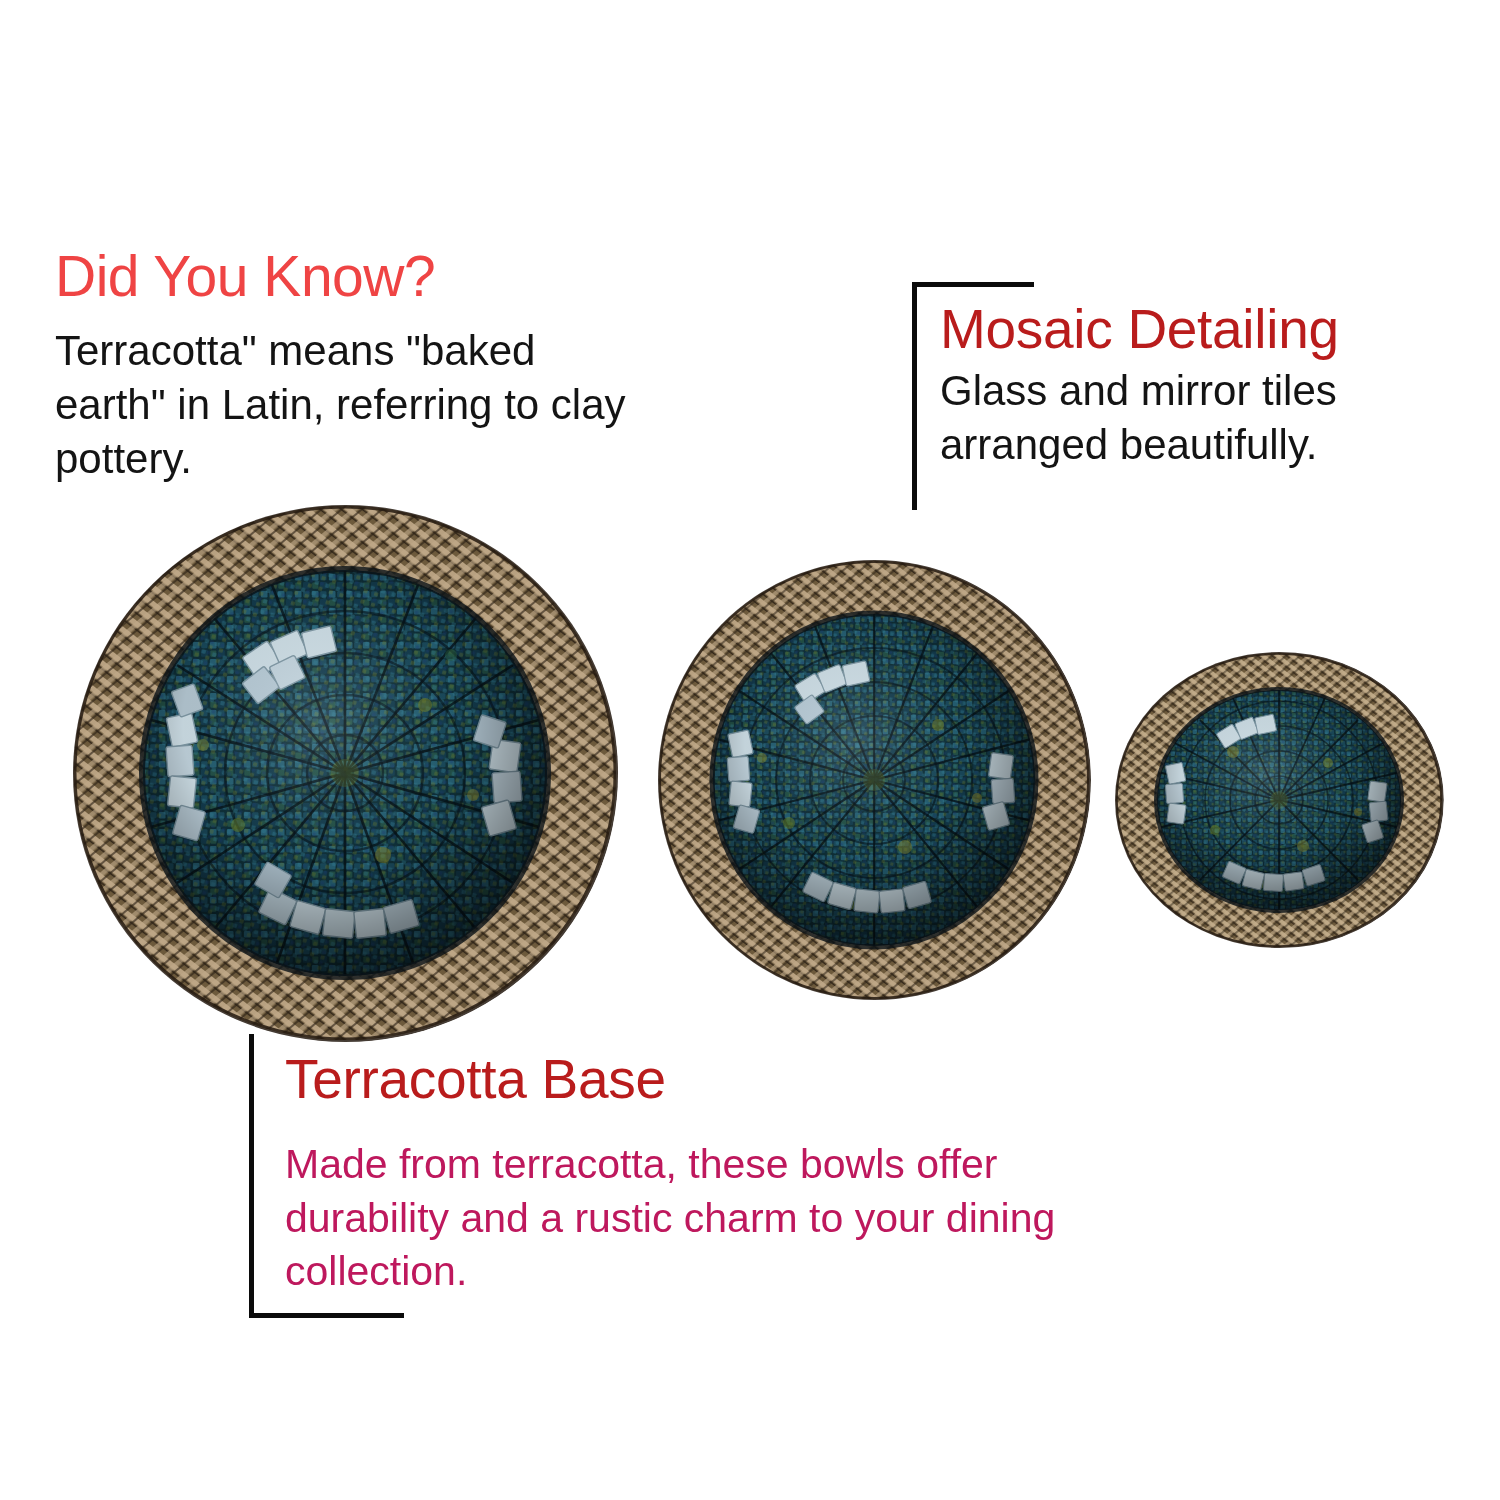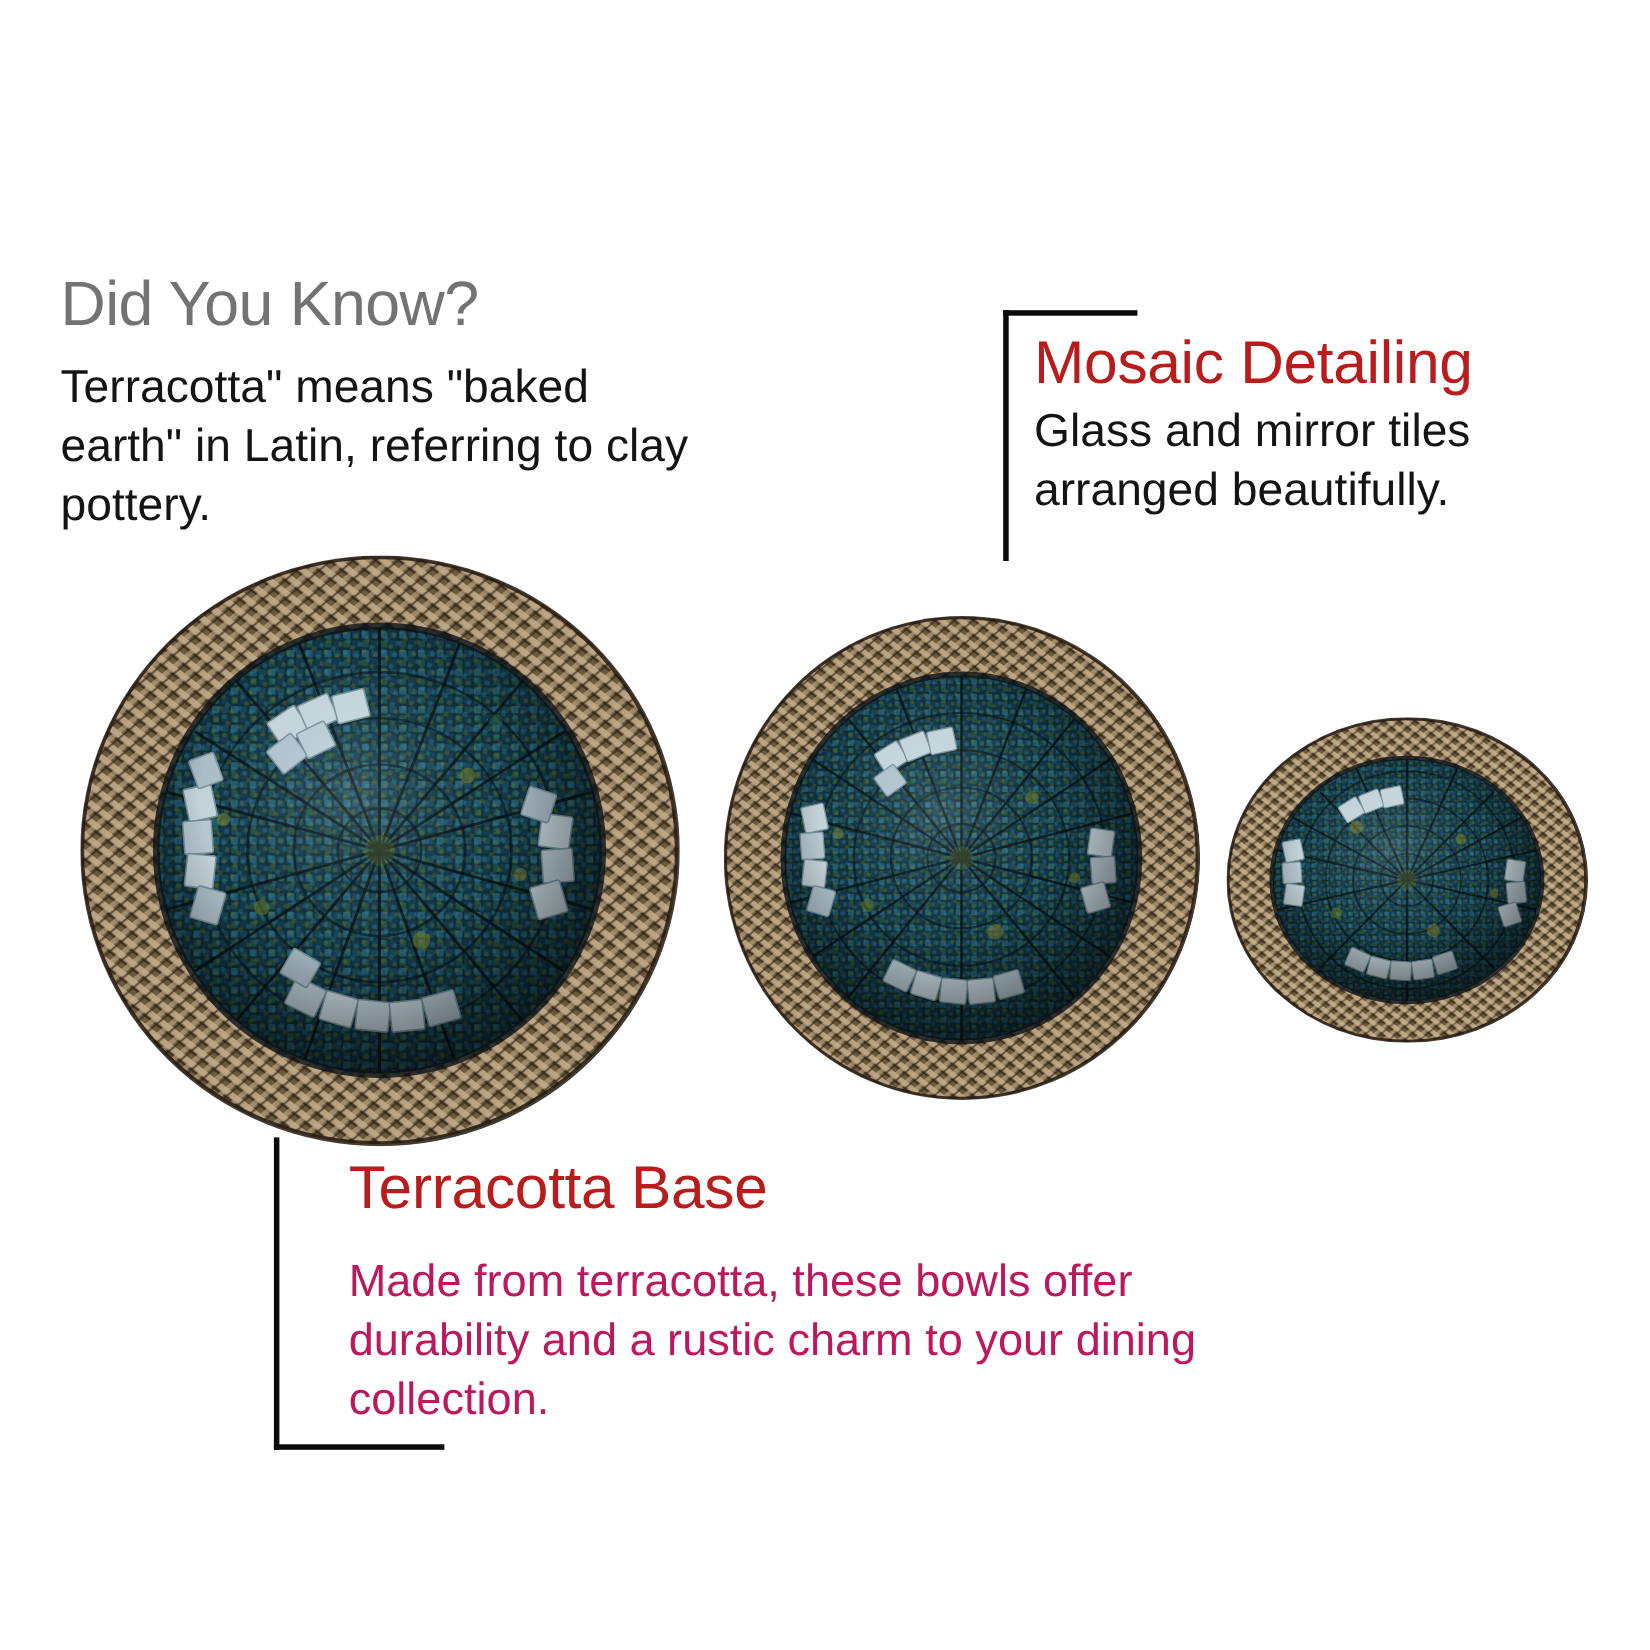--- a/index.html
+++ b/index.html
@@ -5,33 +5,33 @@
 <style>
   html,body{margin:0;padding:0;background:#ffffff;}
   body{width:1500px;height:1500px;position:relative;overflow:hidden;
        font-family:"Liberation Sans","DejaVu Sans",sans-serif;color:#111111;
        -webkit-font-smoothing:antialiased;}
   .stage{position:absolute;left:0;top:0;width:1500px;height:1500px;background:#fff;}
 
   
   .callout{position:absolute;}
   .h-big{font-size:57px;font-weight:400;letter-spacing:-0.5px;line-height:1.06;
-         color:#737373;margin:0;white-space:nowrap;}
+         color:#ef4444;margin:0;white-space:nowrap;}
   .h-mid{font-size:55px;font-weight:400;letter-spacing:-0.3px;line-height:1.06;
          color:#b91c1c;margin:0;white-space:nowrap;}
   .body-txt{font-size:42px;font-weight:400;line-height:1.28;color:#141414;margin:0;}
   .body-txt-2{font-size:41px;font-weight:400;line-height:1.30;color:#be185d;margin:0;}
 
   #didyouknow{left:55px;top:246px;width:600px;z-index:30;}
   #didyouknow .h-big{margin-bottom:18px;}
 
   #mosaic{left:940px;top:300px;width:545px;z-index:30;}
   #mosaic .h-mid{margin-bottom:6px;}
 
-  #terracotta{left:285px;top:1050px;width:820px;z-index:30;margin-left:32px;}
+  #terracotta{left:285px;top:1050px;width:820px;z-index:30;}
   #terracotta .h-mid{margin-bottom:30px;}
 
   
   .bracket{position:absolute;z-index:31;}
   #bracket-mosaic{left:912px;top:282px;width:122px;height:228px;}
   #bracket-mosaic .bv{position:absolute;left:0;top:0;width:5px;height:228px;background:#0b0b0b;}
   #bracket-mosaic .bh{position:absolute;left:0;top:0;width:122px;height:5px;background:#0b0b0b;}
 
   #bracket-terracotta{left:249px;top:1034px;width:155px;height:284px;}
   #bracket-terracotta .bv{position:absolute;left:0;top:0;width:5px;height:284px;background:#0b0b0b;}

